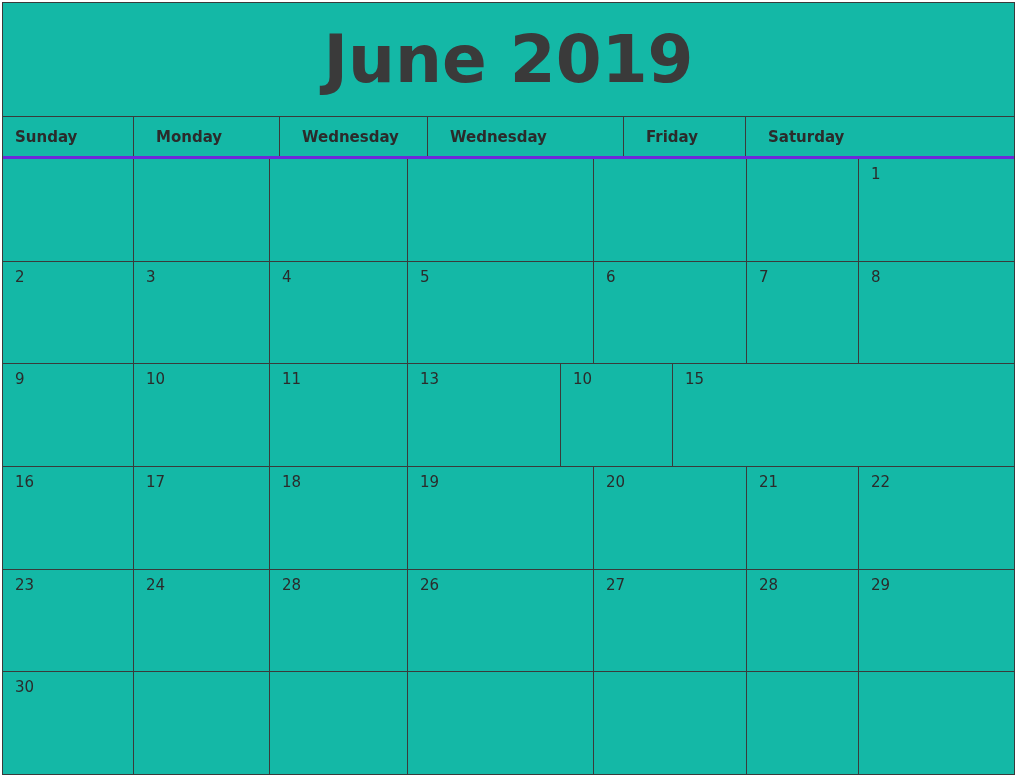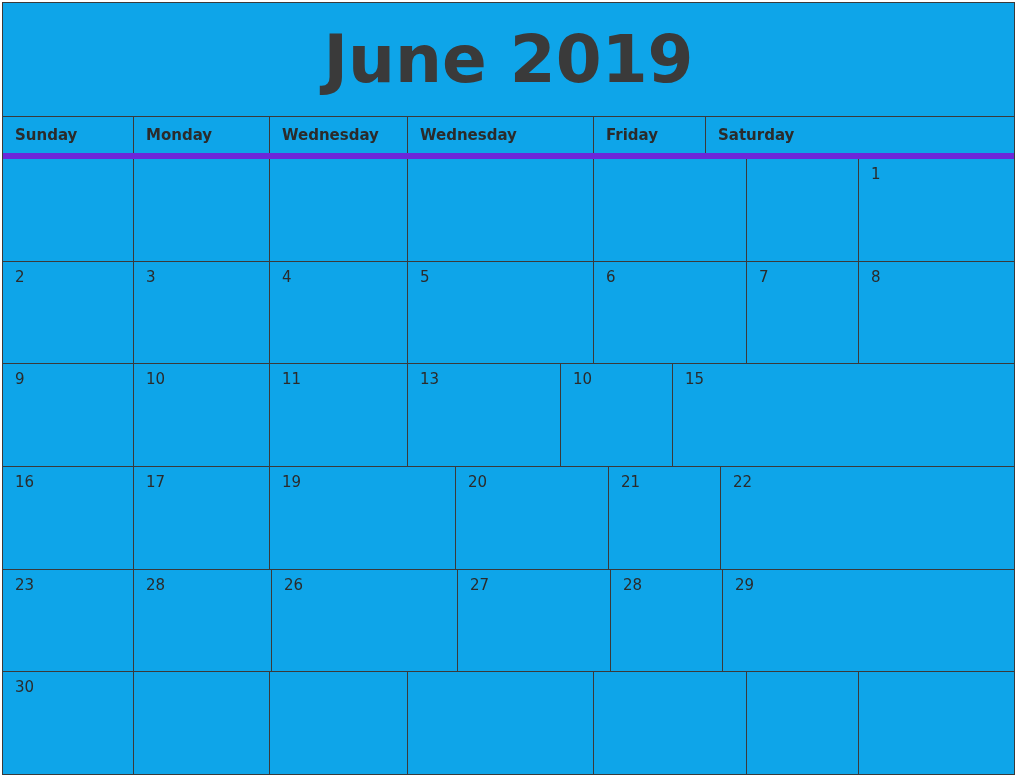--- a/index.html
+++ b/index.html
@@ -14,21 +14,21 @@
     overflow: hidden;
   }
   .calendar {
     width: 1013px;
     height: 773px;
     margin: 2px;
     border: 1px solid #3a3a3a;
     box-sizing: border-box;
     display: flex;
     flex-direction: column;
-    background: #0ea5e9;
+    background: #14b8a6;
   }
   .title-bar {
     height: 114px;
     flex: 0 0 114px;
     display: flex;
     align-items: center;
     justify-content: center;
     border-bottom: 1px solid #3a3a3a;
     box-sizing: border-box;
   }
@@ -37,22 +37,23 @@
     font-weight: bold;
     color: #3a3a3a;
     letter-spacing: 0px;
     line-height: 1;
     font-family: "DejaVu Sans", sans-serif;
   }
   .weekday-row {
     display: flex;
     flex: 0 0 42px;
     height: 42px;
-    border-bottom: 6px solid #6d28d9;
-    box-sizing: border-box;
+    border-bottom: 3px solid #6d28d9;
+    box-sizing: border-box;
+    gap: 10px;
   }
   .weekday {
     font-size: 15px;
     font-weight: bold;
     color: #2b2b2b;
     display: flex;
     align-items: center;
     padding-left: 12px;
     box-sizing: border-box;
     border-right: 1px solid #3a3a3a;
@@ -184,37 +185,43 @@
         </div>
     </div>
 
     <div class="week-row">
       <div class="day-cell c0">
           <span class="day-num">16</span>
         </div>
       <div class="day-cell c1">
           <span class="day-num">17</span>
         </div>
+      <div class="day-cell c2">
+          <span class="day-num">18</span>
+        </div>
       <div class="day-cell c3">
           <span class="day-num">19</span>
         </div>
       <div class="day-cell c4">
           <span class="day-num">20</span>
         </div>
       <div class="day-cell c5">
           <span class="day-num">21</span>
         </div>
       <div class="day-cell c6">
           <span class="day-num">22</span>
         </div>
     </div>
 
     <div class="week-row">
       <div class="day-cell c0">
           <span class="day-num">23</span>
+        </div>
+      <div class="day-cell c1">
+          <span class="day-num">24</span>
         </div>
       <div class="day-cell c2">
           <span class="day-num">28</span>
         </div>
       <div class="day-cell c3">
           <span class="day-num">26</span>
         </div>
       <div class="day-cell c4">
           <span class="day-num">27</span>
         </div>

